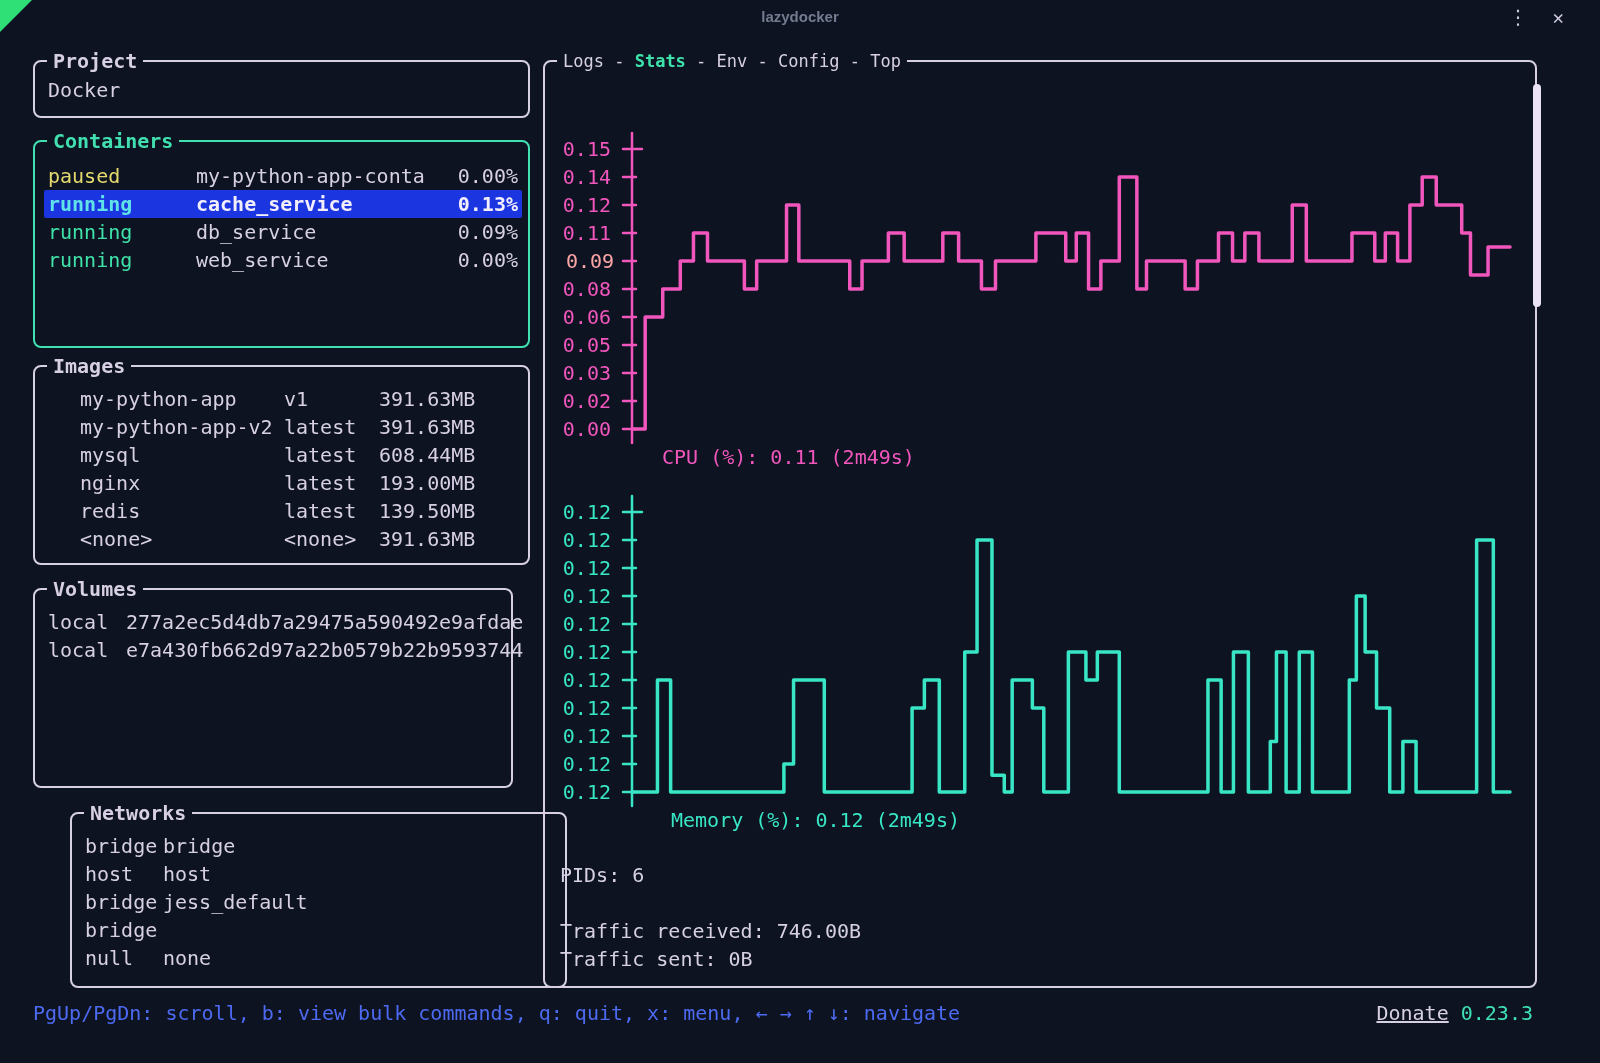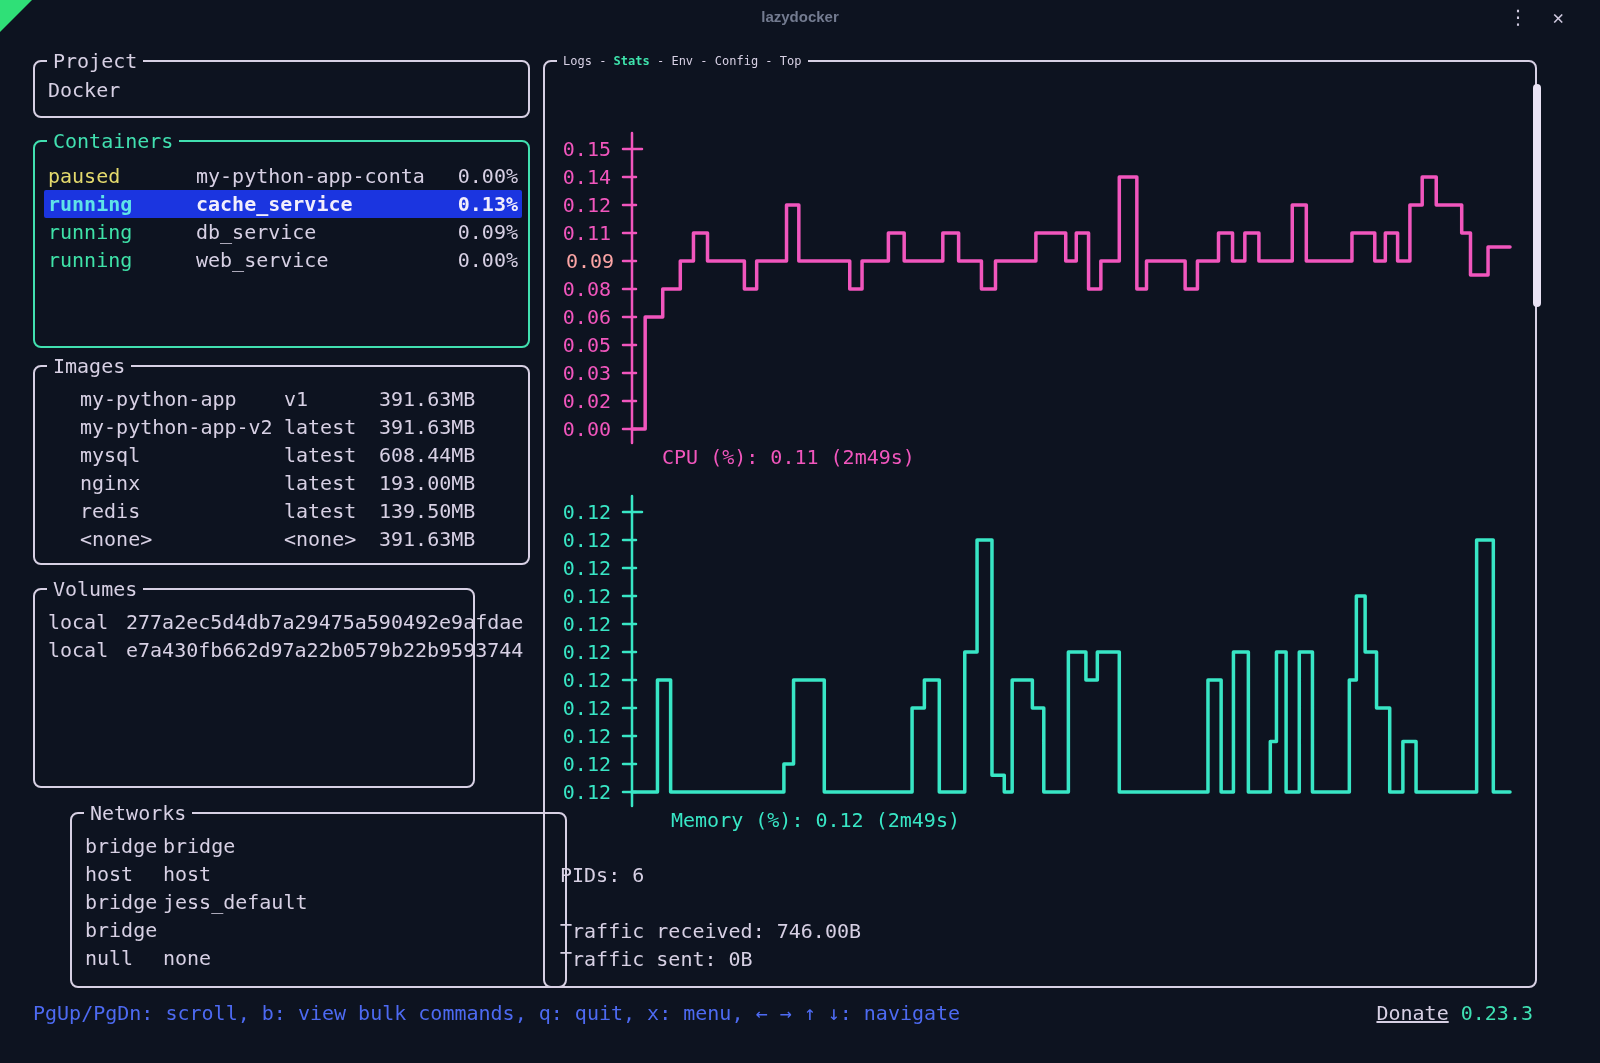--- a/index.html
+++ b/index.html
@@ -25,21 +25,21 @@
     position:absolute; top:0; left:0; width:0; height:0;
     border-top:32px solid #2fe077; border-right:32px solid transparent;
   }
   
   .panel {
     position:absolute; border:2px solid #d7d0e4; border-radius:8px;
     background:transparent;
   }
   .panel-title {
     position:absolute; top:-15px; left:12px; padding:0 6px;
-    background:#0d1320; font-size:20px; font-weight:normal;
+    background:#0d1320; font-size:20px; font-weight:bold;
     line-height:28px; color:#d7d0e4; white-space:nowrap;
   }
   .panel-body { position:absolute; left:13px; right:10px; font-size:20px; }
   .row { line-height:28px; white-space:nowrap; display:flex; }
   
   #containers-panel { border-color:#41e0b0; }
   #containers-panel .panel-title { color:#41e0b0; }
   .containers-row { margin:0 -4px; padding:0 4px; border-radius:2px; }
   .containers-row .col-status { width:104px; flex:none; }
   .containers-row .col-name   { flex:1; overflow:hidden;margin-left:44px; }
@@ -48,21 +48,21 @@
   
   .images-row .col-iname { width:204px; flex:none; }
   .images-row .col-itag  { width:95px;  flex:none; }
   .images-row .col-isize { flex:1; }
   
   .kv-row .col-driver { width:78px; flex:none; }
   .kv-row .col-vname  { flex:1; }
   
   #stats-panel { left:543px; top:60px; width:994px; height:928px; }
   .tabs { position:absolute; top:-15px; left:12px; padding:0 6px; background:#0d1320;
-          font-size:12px; line-height:28px; white-space:nowrap; }
+          font-size:17px; line-height:28px; white-space:nowrap; }
   .tab { color:#d7d0e4; cursor:pointer; }
   .tab.active { color:#3ee3ac; font-weight:bold; }
   .tab-sep { color:#d7d0e4; }
   .ytick { position:absolute; width:58px; text-align:right; font-size:20px;
            line-height:28px; }
   .chart-caption { position:absolute; font-size:20px; line-height:28px; white-space:nowrap; }
   .stat-line { position:absolute; left:15px; font-size:20px; line-height:28px;
                color:#d7d0e4; white-space:nowrap; }
   .scroll-thumb { position:absolute; left:988px; top:22px; width:8px; height:223px;
                   background:#e9e3f5; border-radius:4px; }
@@ -151,21 +151,21 @@
         <span class="col-isize">139.50MB</span>
       </div>
       <div class="row images-row">
         <span class="col-iname">&lt;none&gt;</span>
         <span class="col-itag">&lt;none&gt;</span>
         <span class="col-isize">391.63MB</span>
       </div>
     </div>
 </div>
 
-<div class="panel" id="volumes-panel" style="left:33px;top:588px;width:442px;height:200px;">
+<div class="panel" id="volumes-panel" style="left:33px;top:588px;width:480px;height:200px;">
   <div class="panel-title">Volumes</div>
   <div class="panel-body" style="top:18px;">
       <div class="row kv-row">
         <span class="col-driver">local</span>
         <span class="col-vname">277a2ec5d4db7a29475a590492e9afdae</span>
       </div>
       <div class="row kv-row">
         <span class="col-driver">local</span>
         <span class="col-vname">e7a430fb662d97a22b0579b22b9593744</span>
       </div>

